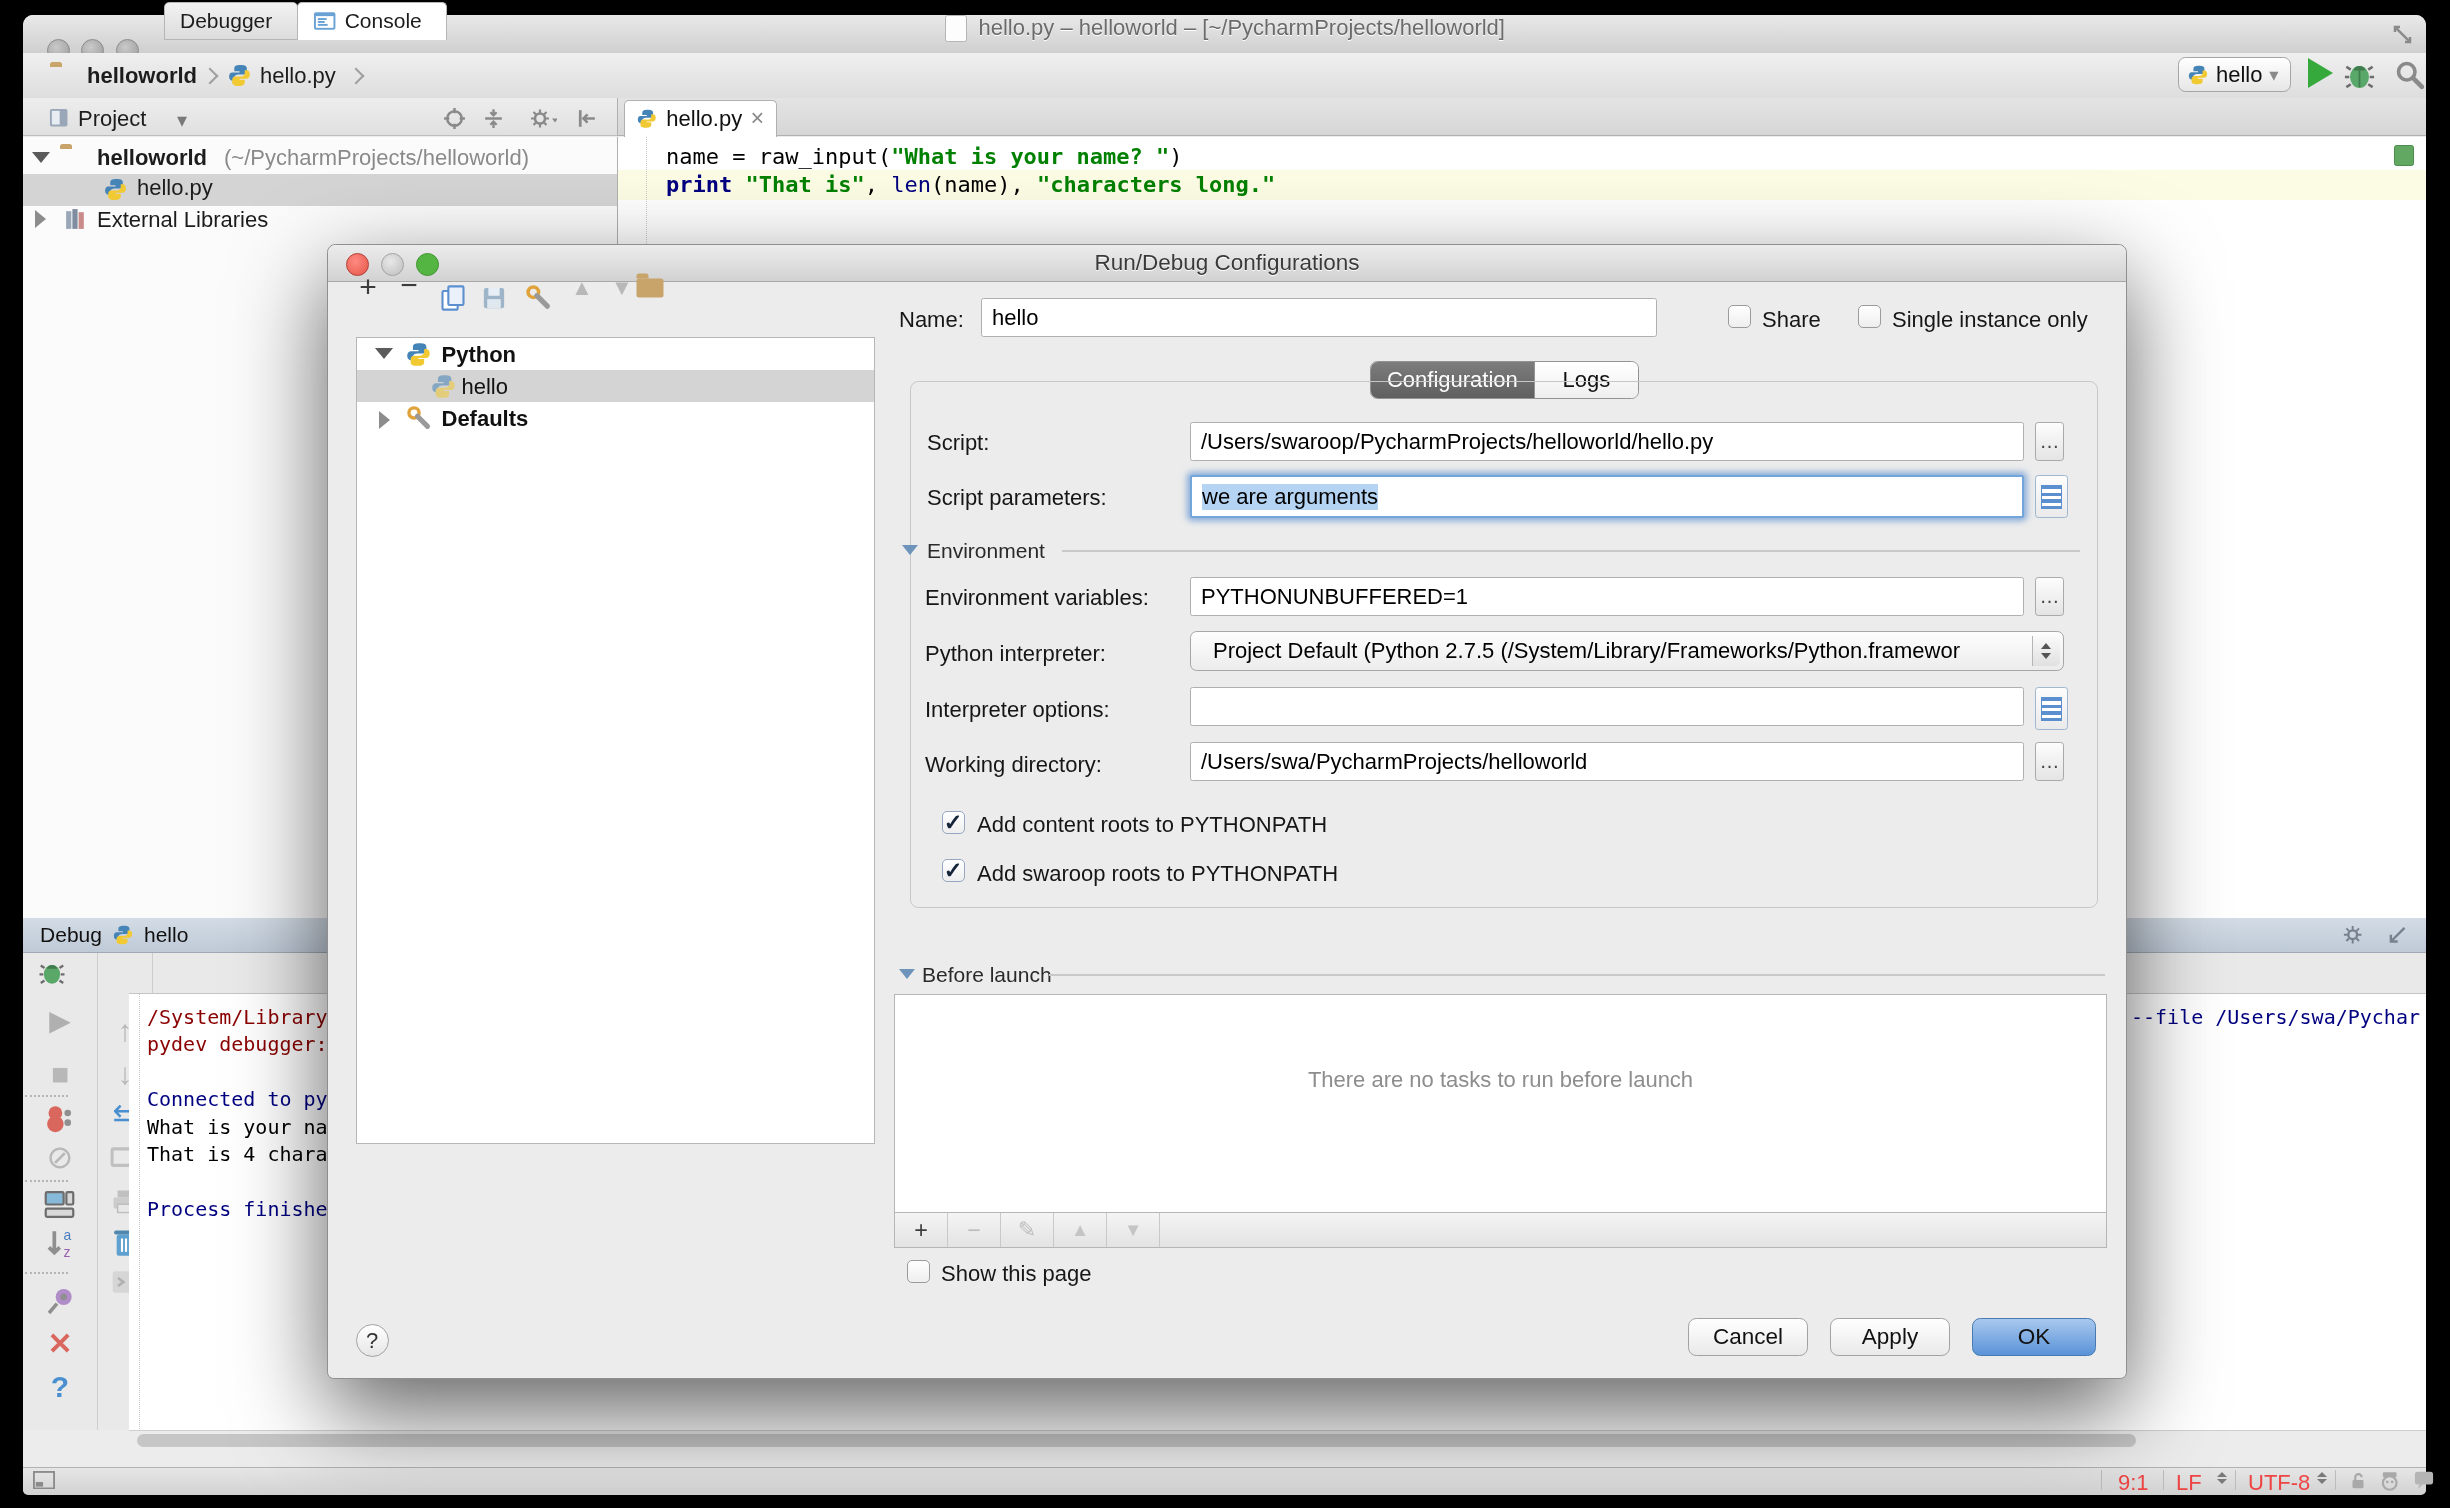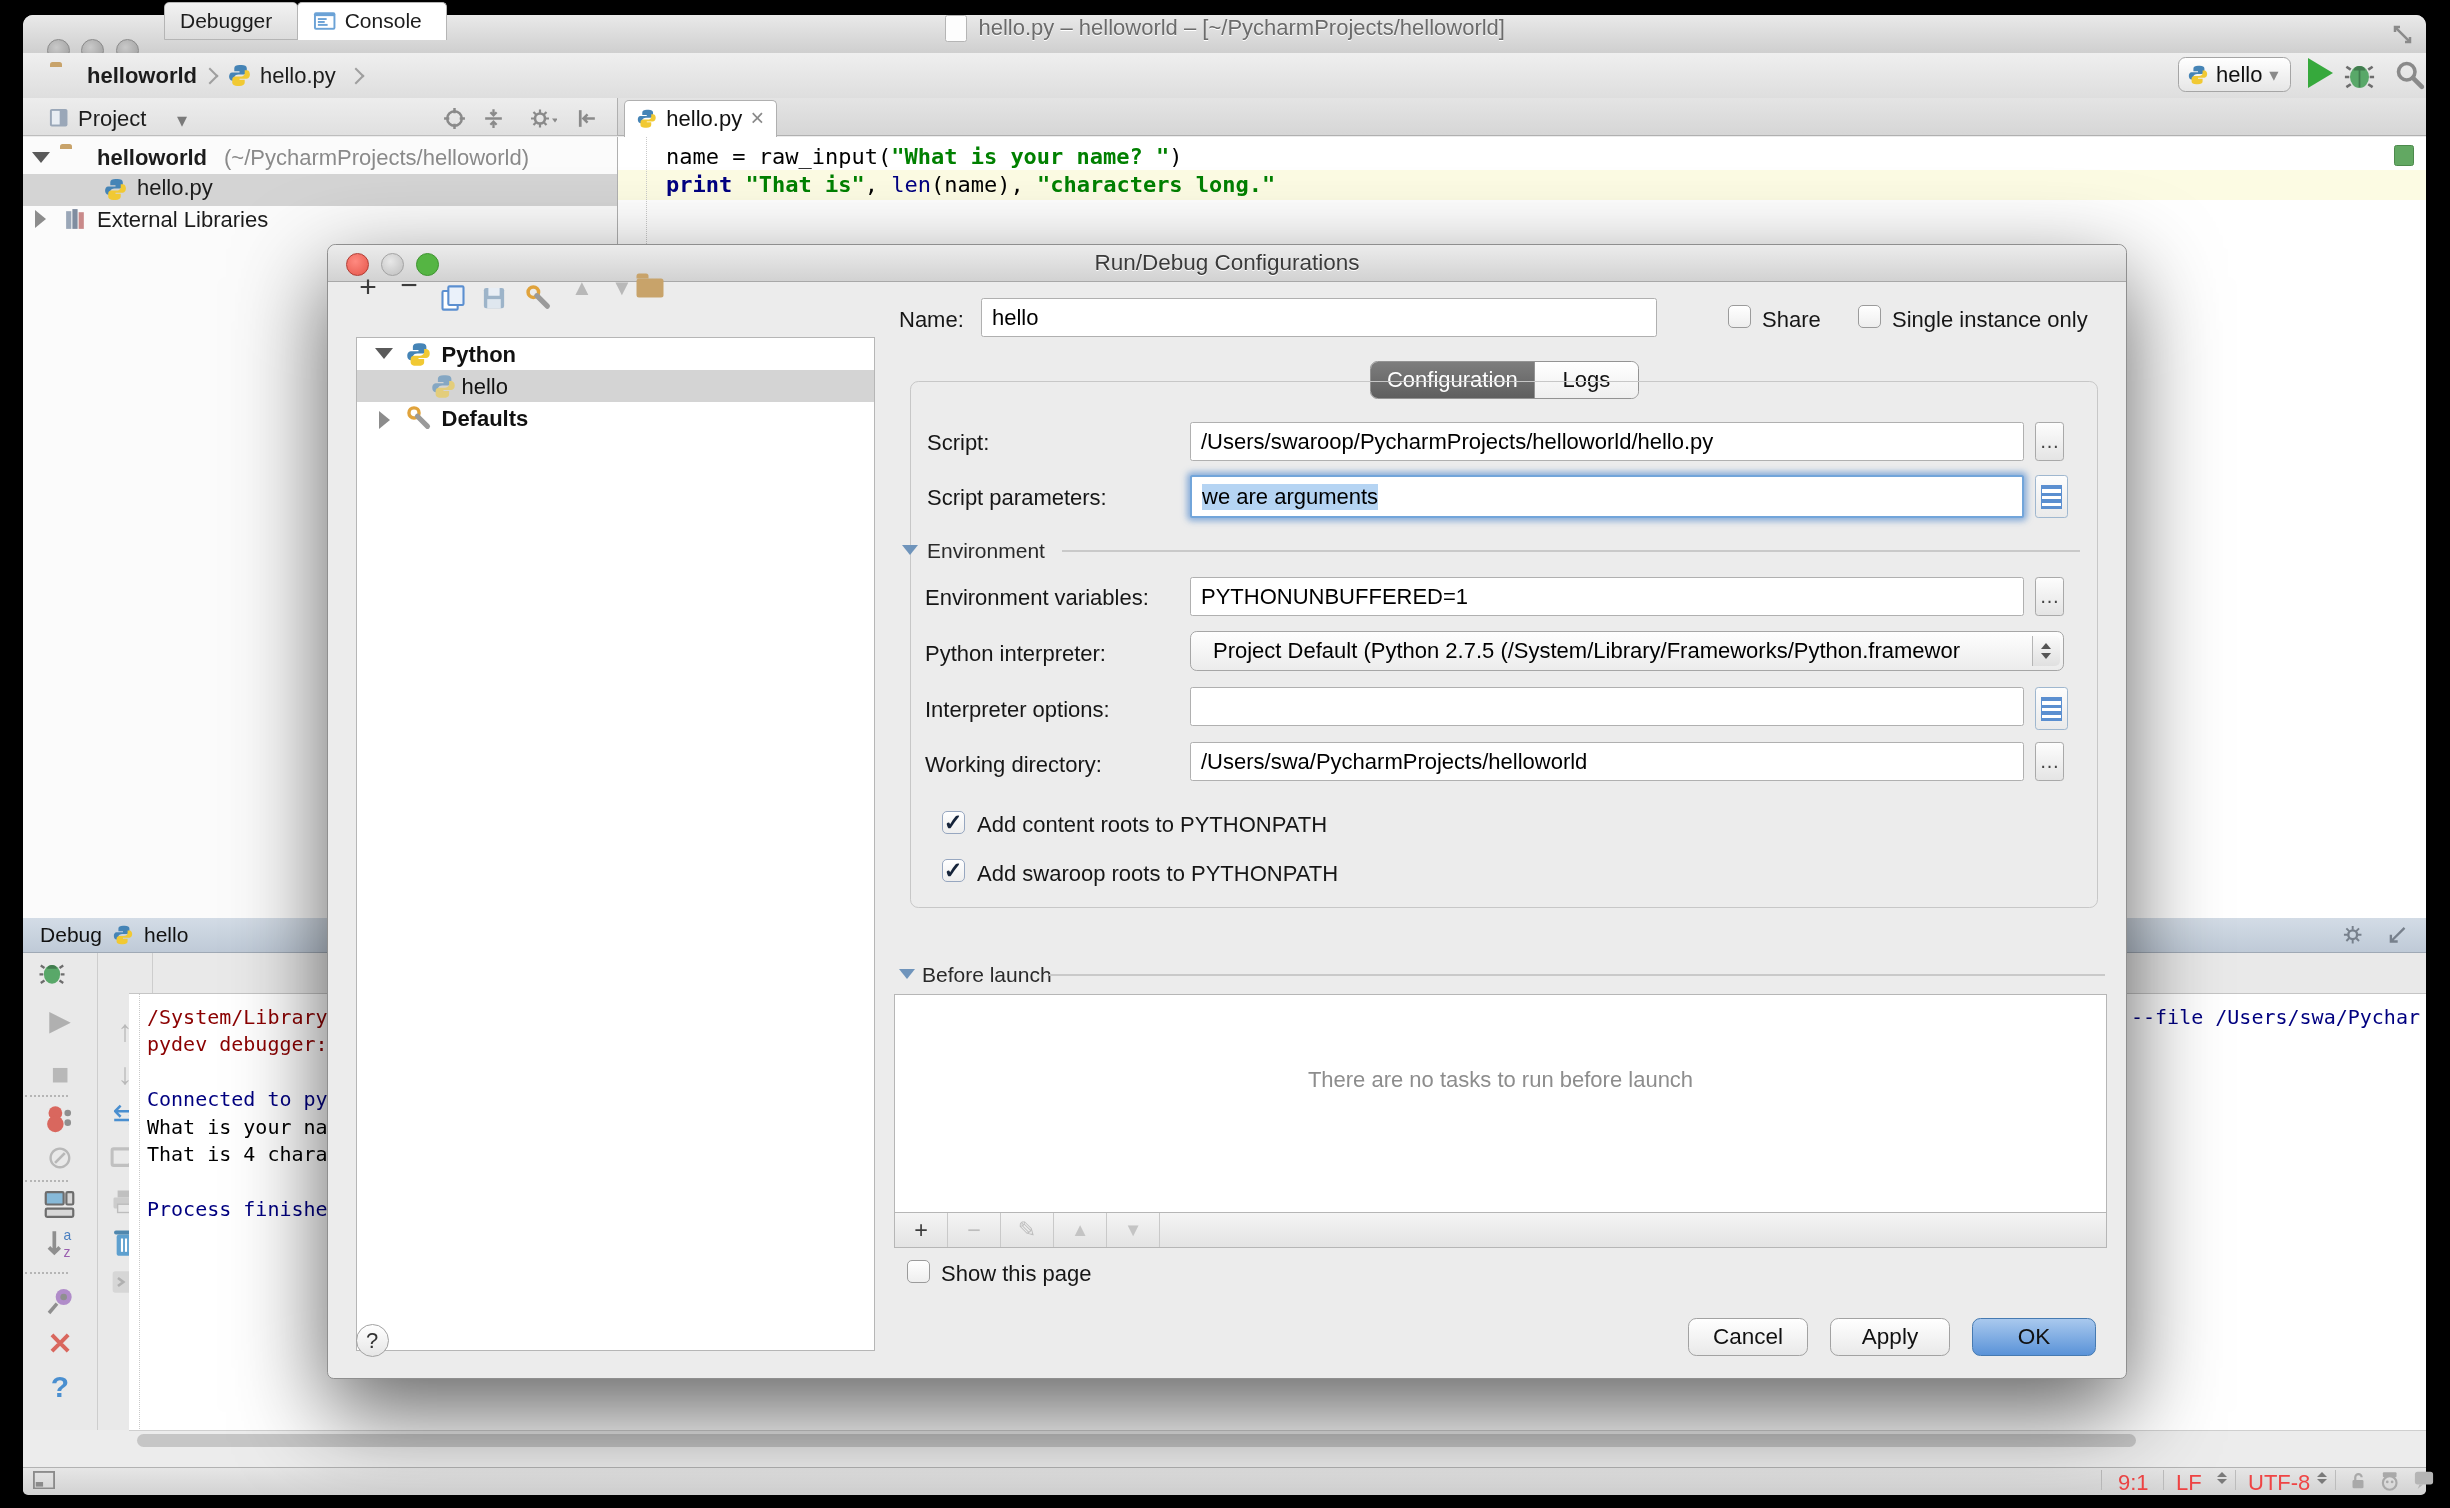--- a/index.html
+++ b/index.html
@@ -84,21 +84,21 @@
   .stepper .up{border-bottom:5.8px solid #7a7a7a;}
   .stepper .dn{border-top:5.8px solid #7a7a7a;}
 
   
   .dialog{position:absolute;left:327px;top:244px;width:1800px;height:1135px;background:#ececec;
           border:0.8px solid #8f8f8f;border-radius:8.3px 8.3px 6.7px 6.7px;box-shadow:0 33px 92px rgba(0,0,0,.62);box-sizing:border-box;padding-left:20px;}
   .dlg-titlebar{position:absolute;left:0;top:0;width:100%;height:37px;background:linear-gradient(#ececec,#d2d2d2);
                 border-bottom:0.8px solid #a8a8a8;border-radius:8.3px 8.3px 0 0;display:flex;align-items:center;justify-content:center;box-sizing:border-box;}
   .dlg-title{font-size:22.5px;color:#3a3a3a;text-shadow:0 0.8px 0 #fff;}
   .dlg-tl{position:absolute;top:8.3px;width:21px;height:21px;border-radius:50%;}
-  .treebox{position:absolute;left:27.5px;top:92px;width:519px;height:1014px;background:#fff;border:0.8px solid #b6b6b6;box-sizing:border-box;}
+  .treebox{position:absolute;left:27.5px;top:92px;width:519px;height:807px;background:#fff;border:0.8px solid #b6b6b6;box-sizing:border-box;}
   .dtool{position:absolute;top:53px;transform:translate(-50%,-50%);}
   .dlg-lbl{position:absolute;font-size:22px;color:#161616;white-space:pre;}
   .fld{position:absolute;height:39px;background:#fff;border:1.7px solid #b0b0b0;border-radius:2.5px;
        display:flex;align-items:center;padding:0 10px;font-size:22px;color:#000;box-sizing:border-box;overflow:hidden;white-space:pre;}
   .fld.focus{border:2.5px solid #72a5da;box-shadow:0 0 6.7px 2.5px rgba(100,150,210,.75);}
   .seltext{background:#b5d4f3;}
   .browse{position:absolute;width:29px;height:39px;background:linear-gradient(#fdfdfd,#e4e4e4);border:1.7px solid #a9a9a9;border-radius:3.3px;
           display:flex;align-items:center;justify-content:center;font-size:20px;color:#444;box-sizing:border-box;}
   .expandbtn{position:absolute;width:33px;height:43px;background:linear-gradient(#fdfdfd,#eaeaea);border:1.7px solid #9fb7cf;border-radius:3.3px;
              display:flex;align-items:center;justify-content:center;box-sizing:border-box;}

